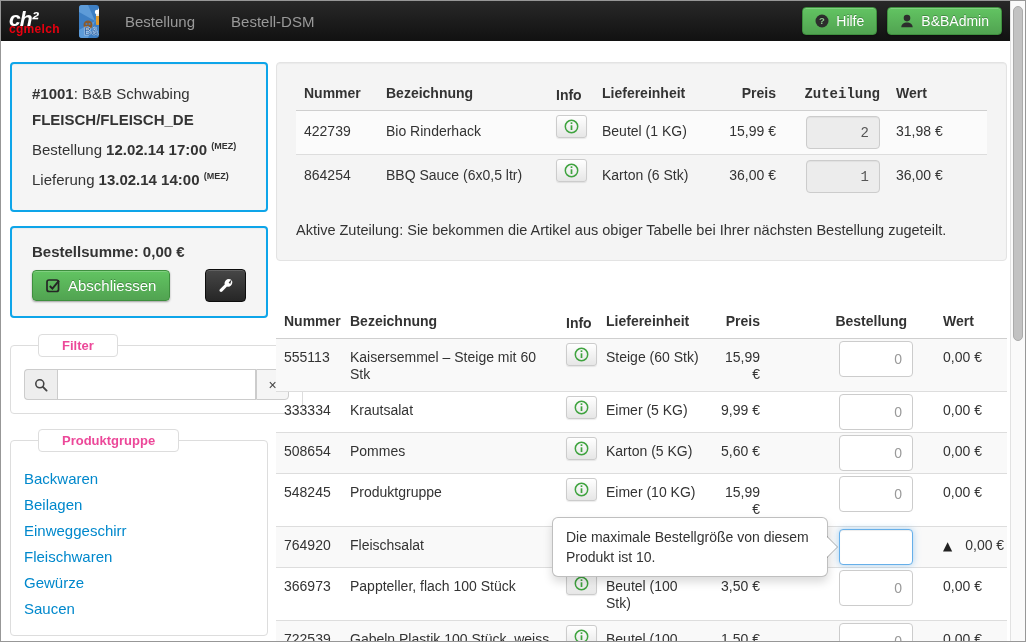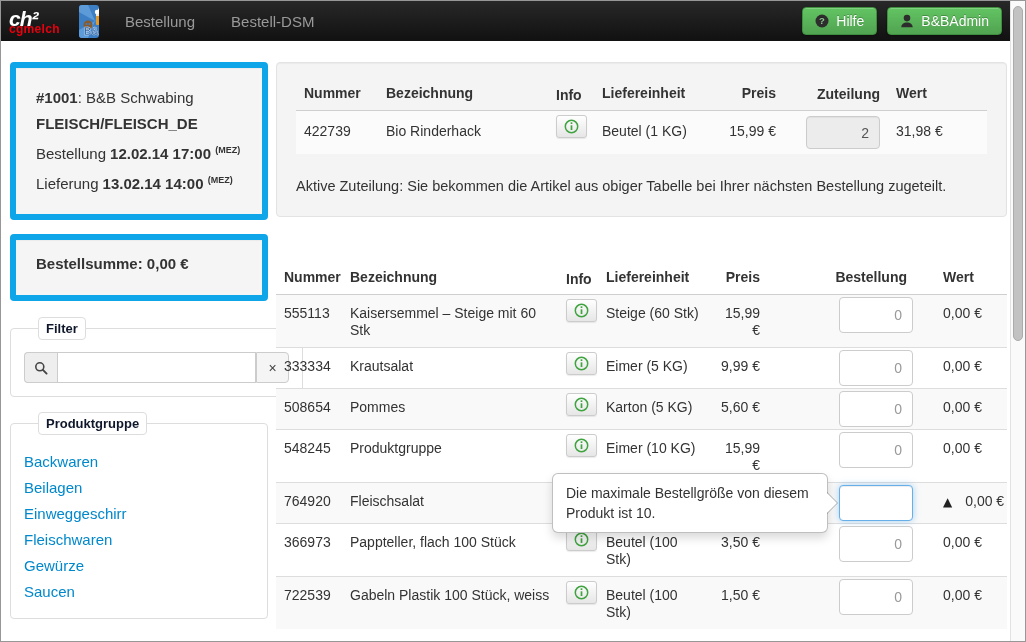--- a/index.html
+++ b/index.html
@@ -31,37 +31,37 @@
     text-shadow:0 -1px 0 rgba(0,0,0,.25); font-family:inherit;
   }
   .btn-green svg { flex:none; }
 
   
   .scrollbar { position:absolute; top:1px; right:1px; bottom:1px; width:15px; background:#fafafa; border-left:1px solid #e2e2e2; z-index:20; }
   .scroll-thumb { position:absolute; top:5px; left:2px; width:10px; height:335px; background:#c2c2c2; border:1px solid #ababab; border-radius:7px; }
 
   
   .sidebar { position:absolute; left:10px; top:62px; width:258px; }
-  .panel { background:#f5f5f5; border:6px solid #0ea5e9; border-radius:4px; box-shadow:inset 0 1px 1px rgba(0,0,0,.04); }
+  .panel { background:#f5f5f5; border:2px solid #0ea5e9; border-radius:4px; box-shadow:inset 0 1px 1px rgba(0,0,0,.04); }
   .info-panel { padding:17px 20px; margin-bottom:14px; font-size:15px; }
   .info-line { line-height:26px; white-space:nowrap; }
   .info-line b { font-weight:bold; }
   .info-line .sp { margin-left:4px; }
   .info-line sup { font-size:9px; font-weight:bold; }
   .sum-panel { padding:15px 20px 14px; margin-bottom:16px; }
   .sum-label { font-weight:bold; font-size:15px; margin-bottom:9px; }
   .sum-buttons { display:flex; justify-content:space-between; align-items:center; }
   .btn-submit { margin-left:0; font-size:15px; padding:6px 13px; }
   .btn-dark {
     background:linear-gradient(#474747,#262626); border:1px solid #0d0d0d; border-radius:4px;
     padding:8px 12px; cursor:pointer; box-shadow:inset 0 1px 0 rgba(255,255,255,.15);
     display:inline-flex; align-items:center;
   }
   fieldset { border:1px solid #ddd; border-radius:4px; background:#fff; padding:10px 13px 13px; margin-bottom:15px; }
-  legend { font-weight:bold; font-size:13px; color:#0f172a; border:1px solid #ddd; border-radius:4px; padding:3px 7px; margin-left:14px; background:#fff; }
+  legend { font-weight:bold; font-size:13px; color:#ec4899; border:1px solid #ddd; border-radius:4px; padding:3px 23px; margin-left:14px; background:#fff; }
   .filter-group { display:flex; margin-top:2px; }
   .addon { display:flex; align-items:center; justify-content:center; width:33px; height:31px; background:#eee; border:1px solid #ccc; flex:none; }
   .addon-left { border-radius:4px 0 0 4px; border-right:0; }
   .addon-right { border-radius:0 4px 4px 0; border-left:1px solid #ccc; background:#f5f5f5; cursor:pointer; font-size:14px; color:#444; font-family:inherit; }
   .filter-input { flex:1; min-width:0; height:31px; border:1px solid #ccc; border-radius:0; padding:0 8px; font-size:14px; font-family:inherit; outline:none; }
   .groups-list { list-style:none; margin-top:4px; }
   .groups-list li { line-height:26px; }
   .groups-list a { color:#0088cc; font-size:15px; text-decoration:none; cursor:pointer; }
 
   
@@ -79,21 +79,21 @@
   th.c-wert { padding-right:22px; }
 
   
   .alloc-col-num{width:82px}.alloc-col-bez{width:178px}.alloc-col-info{width:46px}
   .alloc-col-ein{width:102px}.alloc-col-preis{width:80px}.alloc-col-zut{width:104px}.alloc-col-wert{width:99px}
   .alloc-table th.c-preis, .alloc-table td.c-preis { padding-right:8px; }
   .alloc-table th.c-wert, .alloc-table td.c-wert { padding-right:24px; }
   .alloc-table td.c-wert { padding-top:12px; }
   .alloc-table td.c-num, .alloc-table td.c-bez, .alloc-table td.c-einheit, .alloc-table td.c-preis { padding-top:12px; }
   .alloc-table tbody tr.striped { background:#fbfbfb; }
-  .c-zut { text-align:right; padding:5px 8px 5px 0; }
+  .c-zut { text-align:right; padding:5px 8px 5px 0;font-family:Liberation Mono, monospace; }
   th.c-zut { padding-right:8px; }
   .qty { width:74px; height:33px; border:1px solid #ccc; border-radius:4px; text-align:right; padding:0 10px; font-size:14px; font-family:inherit; background:#fff; }
   .qty.zut { background:#ececec; color:#555; box-shadow:inset 0 1px 1px rgba(0,0,0,.05); }
   .alloc-note { font-size:14.5px; margin:24px 0 12px; color:#333; }
 
   
   .order-section { margin-top:44px; position:relative; }
   .ord-col-num{width:66px}.ord-col-bez{width:224px}.ord-col-info{width:40px}
   .ord-col-ein{width:104px}.ord-col-preis{width:70px}.ord-col-best{width:155px}.ord-col-wert{width:72px}
   .order-table th.c-preis, .order-table td.c-preis { padding-right:20px; }
@@ -187,20 +187,34 @@
     <div class="info-line">
       <span>Bestellung</span><b class="sp">12.02.14 17:00</b> <sup>(MEZ)</sup>
     </div>
     <div class="info-line">
       <span>Lieferung</span><b class="sp">13.02.14 14:00</b> <sup>(MEZ)</sup>
     </div>
   </section>
 
   <section class="panel sum-panel">
     <div class="sum-label">Bestellsumme: 0,00 €</div>
+    <div class="sum-buttons">
+      <button class="btn-green btn-submit">
+        <svg width="15" height="15" viewBox="0 0 15 15">
+          <rect x="1" y="2" width="11.5" height="11.5" rx="2" fill="none" stroke="#262626" stroke-width="1.7"></rect>
+          <path d="M3.8 8 L6.4 10.6 L13 2.6" fill="none" stroke="#262626" stroke-width="1.9"></path>
+        </svg>
+        <span>Abschliessen</span>
+      </button>
+      <button class="btn-dark">
+        <svg width="15" height="15" viewBox="0 0 15 15">
+          <path fill="#fff" d="M13.6 2.1c1.1 1.7.9 4-.6 5.5-1.1 1.1-2.6 1.4-4 1L4.2 13.4c-.65.65-1.6.65-2.25 0-.65-.65-.65-1.6 0-2.25L6.7 6.4c-.35-1.4 0-2.9 1-4 1.5-1.5 3.8-1.7 5.5-.6L10.6 4.4l1.6 1.6 1.4-3.9z"></path>
+        </svg>
+      </button>
+    </div>
   </section>
 
   <fieldset>
     <legend>Filter</legend>
     <div class="filter-group">
       <span class="addon addon-left">
         <svg width="14" height="14" viewBox="0 0 14 14">
           <circle cx="5.8" cy="5.8" r="4" fill="none" stroke="#444" stroke-width="1.6"></circle>
           <line x1="8.9" y1="8.9" x2="12.6" y2="12.6" stroke="#444" stroke-width="1.9" stroke-linecap="round"></line>
         </svg>
@@ -256,20 +270,35 @@
                   <circle cx="7.5" cy="7.5" r="6.2" fill="none" stroke="#3fa33f" stroke-width="1.5"></circle>
                   <rect x="6.65" y="6.3" width="1.7" height="4.7" fill="#3fa33f"></rect>
                   <rect x="6.65" y="3.3" width="1.7" height="1.7" fill="#3fa33f"></rect>
                 </svg>
               </button></td>
             <td class="c-einheit">Beutel (1 KG)</td>
             <td class="c-preis">15,99 €</td>
             <td class="c-zut"><input class="qty zut" disabled="" value="2" style=""></td>
             <td class="c-wert">31,98 €</td>
           </tr>
+          <tr>
+            <td class="c-num">864254</td>
+            <td class="c-bez">BBQ Sauce (6x0,5 ltr)</td>
+            <td class="c-info"><button class="info-btn">
+                <svg width="15" height="15" viewBox="0 0 15 15">
+                  <circle cx="7.5" cy="7.5" r="6.2" fill="none" stroke="#3fa33f" stroke-width="1.5"></circle>
+                  <rect x="6.65" y="6.3" width="1.7" height="4.7" fill="#3fa33f"></rect>
+                  <rect x="6.65" y="3.3" width="1.7" height="1.7" fill="#3fa33f"></rect>
+                </svg>
+              </button></td>
+            <td class="c-einheit">Karton (6 Stk)</td>
+            <td class="c-preis">36,00 €</td>
+            <td class="c-zut"><input class="qty zut" disabled="" value="1" style=""></td>
+            <td class="c-wert">36,00 €</td>
+          </tr>
         </tbody>
     </table>
     <p class="alloc-note">Aktive Zuteilung: Sie bekommen die Artikel aus obiger Tabelle bei Ihrer nächsten Bestellung zugeteilt.</p>
   </section>
 
   <section class="order-section">
     <table class="order-table">
       <colgroup>
         <col class="ord-col-num">
           <col class="ord-col-bez">

